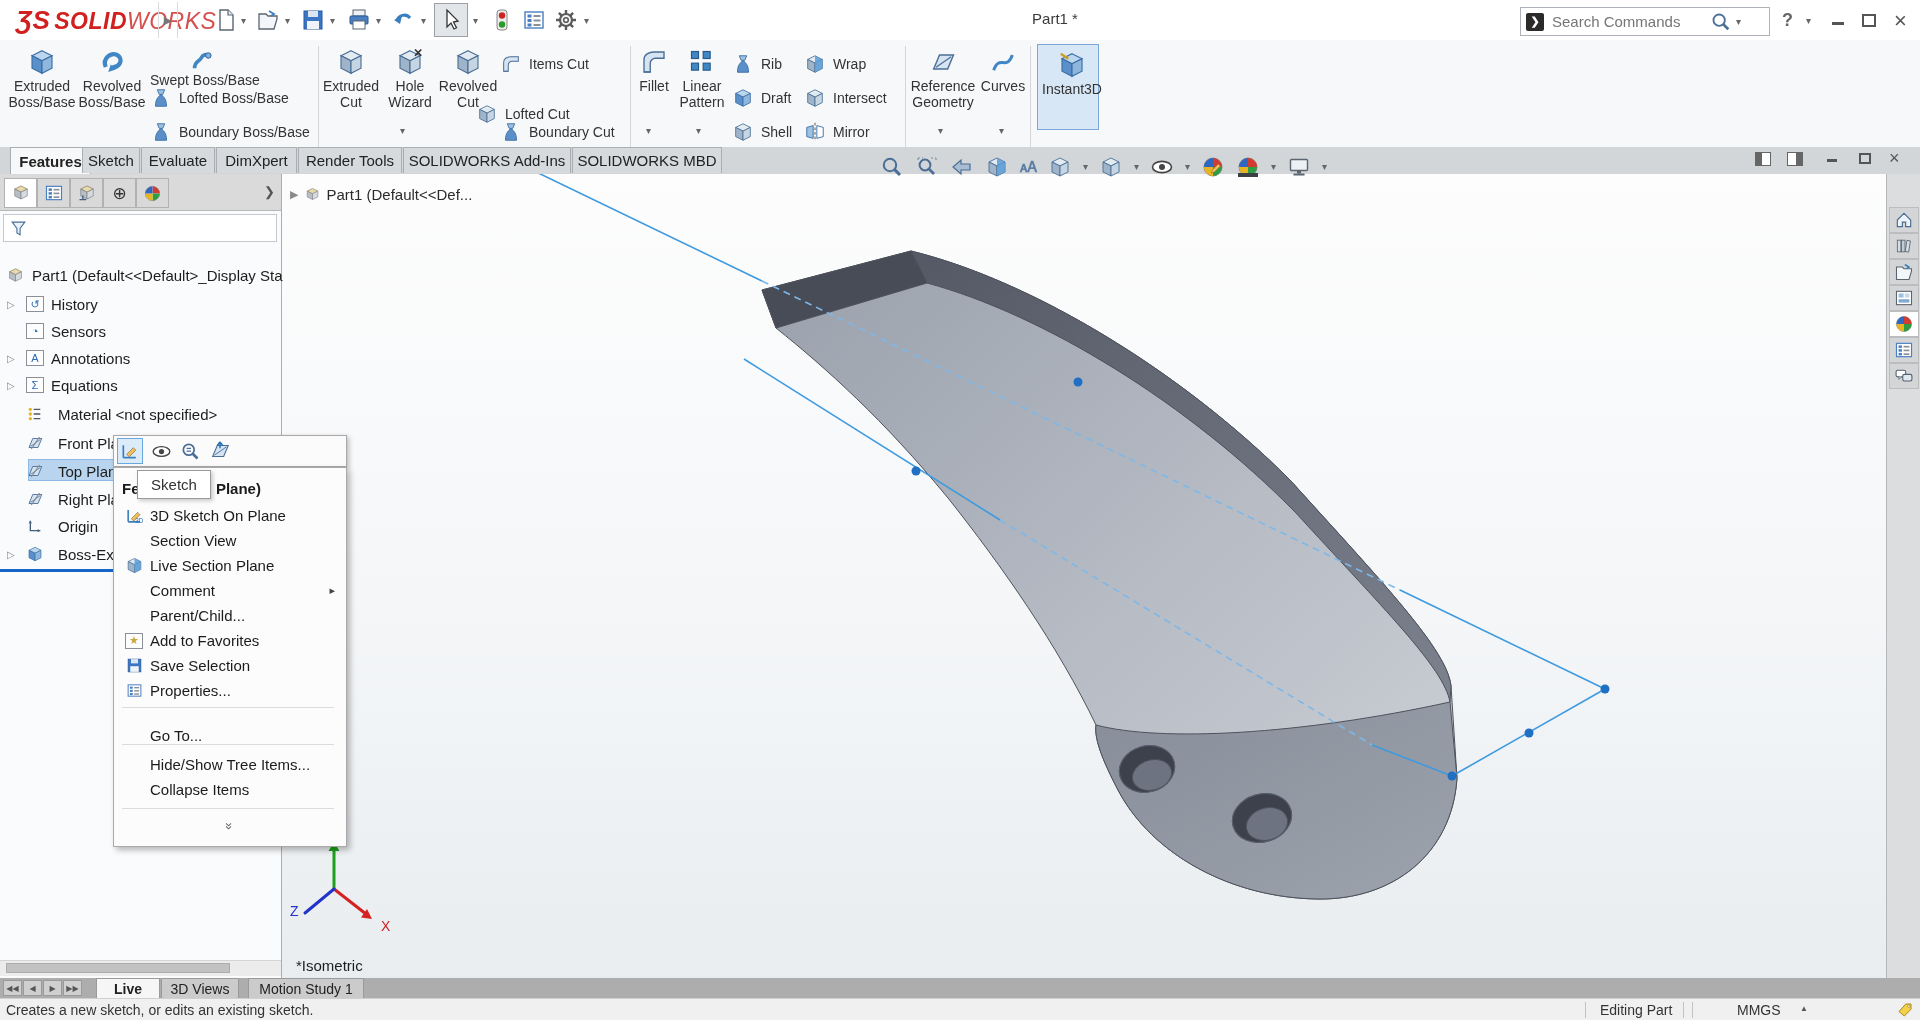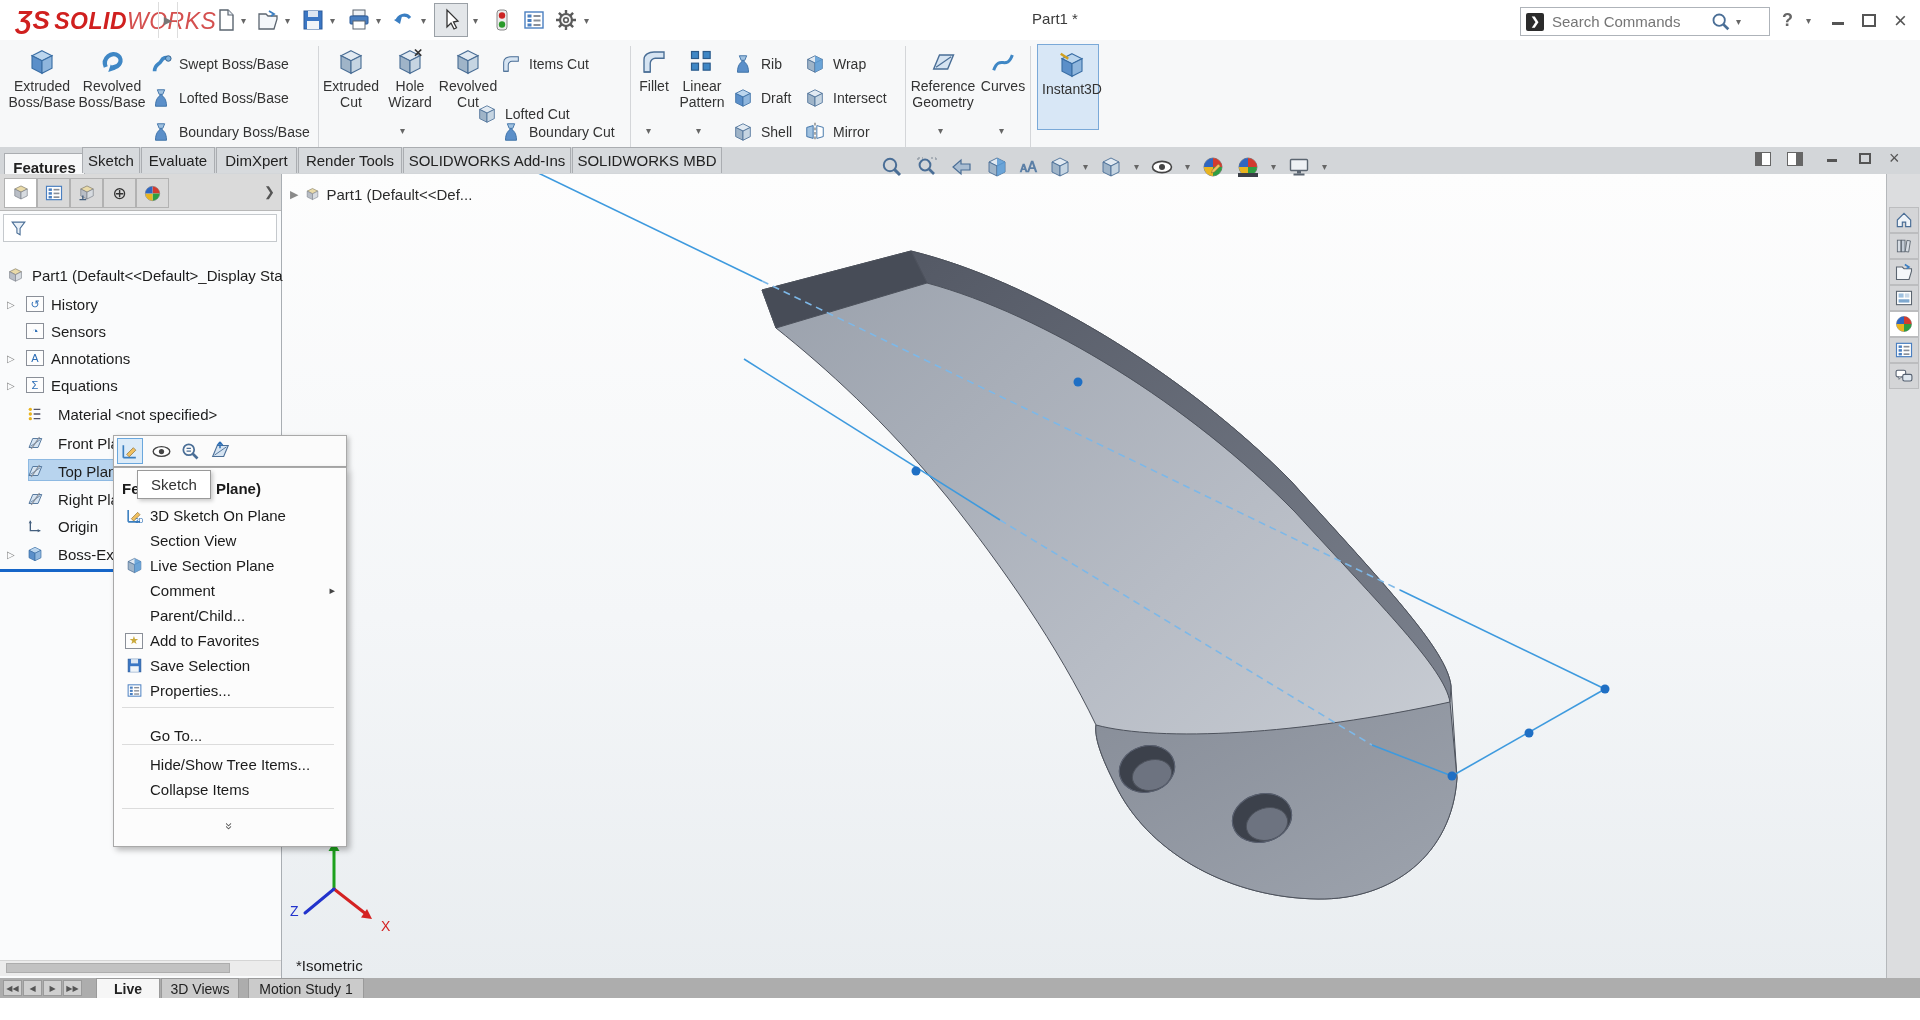--- a/index.html
+++ b/index.html
@@ -322,21 +322,21 @@
     </div>
     <div class="rb-big" style="left:78px;top:6px;width:68px;">
       <span class="icn">
           <svg width="30" height="32" viewBox="0 0 24 24">
             <use href="#i-swirl"></use>
           </svg>
         </span>
       <span>Revolved</span>
         <span>Boss/Base</span>
     </div>
-    <div class="rb-small" style="left:150px;top:10px;">
+    <div class="rb-small" style="left:150px;top:10px;flex-direction:column;">
         <span class="icn">
           <svg width="22" height="22" viewBox="0 0 24 24">
             <use href="#i-pipe"></use>
           </svg>
         </span>
         <span>Swept Boss/Base</span>
       </div>
     <div class="rb-small" style="left:150px;top:44px;">
         <span class="icn">
           <svg width="22" height="22" viewBox="0 0 24 24">
@@ -507,21 +507,21 @@
               <use href="#i-boss"></use>
               <path d="M3 3 l6 4" stroke="#d0a020" stroke-width="2"></path>
             </svg>
           </span>
         <span>Instant3D</span>
       </div>
     </div>
   </div>
 
   <div class="abs tabbar">
-    <div class="ctab active" style="left:4px;width:81px;margin-top:6px;">Features</div>
+    <div class="ctab active" style="left:10px;width:81px;">Features</div>
     <div class="ctab" style="left:82px;width:58px;">Sketch</div>
     <div class="ctab" style="left:141px;width:74px;">Evaluate</div>
     <div class="ctab" style="left:216px;width:81px;">DimXpert</div>
     <div class="ctab" style="left:298px;width:104px;">Render Tools</div>
     <div class="ctab" style="left:403px;width:168px;">SOLIDWORKS Add-Ins</div>
     <div class="ctab" style="left:572px;width:150px;">SOLIDWORKS MBD</div>
     <span class="abs" style="left:1755px;top:5px;width:16px;height:14px;border:1.5px solid #666;box-sizing:border-box;background:linear-gradient(90deg,#666 45%,#fff 45%);"></span>
     <span class="abs" style="left:1787px;top:5px;width:16px;height:14px;border:1.5px solid #666;box-sizing:border-box;background:linear-gradient(90deg,#fff 55%,#666 55%);"></span>
     <span class="abs minbar" style="left:1827px;top:12px;width:10px;"></span>
     <span class="abs sqr" style="left:1859px;top:6px;width:8px;height:7px;"></span>
@@ -974,14 +974,28 @@
   <div class="abs doctabs">
     <div class="navbtn" style="left:3px;">◀◀</div>
     <div class="navbtn" style="left:23px;">◀</div>
     <div class="navbtn" style="left:43px;">▶</div>
     <div class="navbtn" style="left:63px;">▶▶</div>
     <div class="dtab active" style="left:96px;width:64px;">Live</div>
     <div class="dtab" style="left:161px;width:78px;">3D Views</div>
     <div class="dtab" style="left:248px;width:116px;">Motion Study 1</div>
   </div>
 
+  <div class="abs statusbar">
+    <span class="abs" style="left:6px;top:3px;">Creates a new sketch, or edits an existing sketch.</span>
+    <span class="ssep" style="left:1585px;"></span>
+    <span class="abs" style="left:1600px;top:3px;">Editing Part</span>
+    <span class="ssep" style="left:1683px;"></span>
+    <span class="ssep" style="left:1692px;"></span>
+    <span class="abs" style="left:1737px;top:3px;">MMGS</span>
+    <span class="abs" style="left:1800px;top:5px;font-size:8px;color:#555;">▲</span>
+    <span class="abs icn" style="left:1896px;top:2px;">
+        <svg width="18" height="18" viewBox="0 0 24 24">
+          <use href="#i-tag"></use>
+        </svg>
+      </span>
+  </div>
 
 </div>
 
 </body></html>

